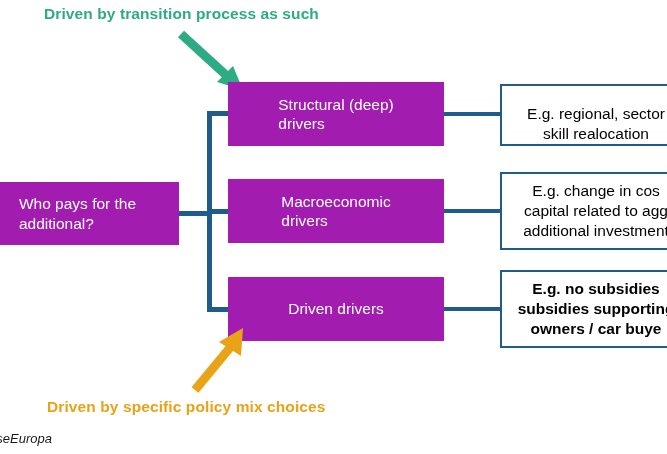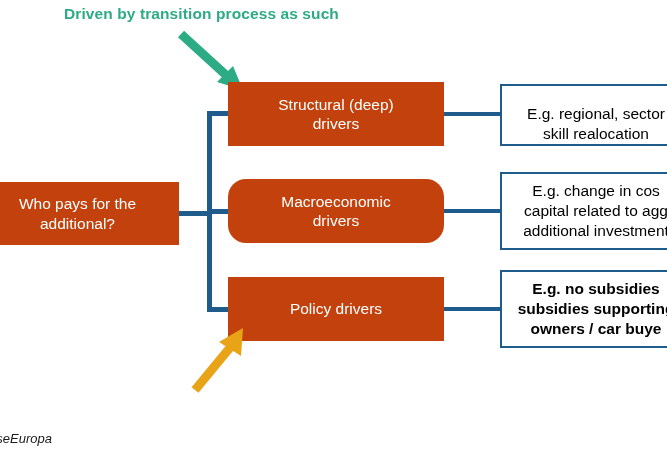--- a/index.html
+++ b/index.html
@@ -26,46 +26,45 @@
     position: absolute;
     font-weight: bold;
     font-size: 15.5px;
     letter-spacing: 0.1px;
     white-space: nowrap;
   }
   #caption-top {
     left: 44px;
     top: 5px;
     color: #2cab84;
-    margin-left: 20px;
   }
   #caption-bottom {
     left: 47px;
     top: 398px;
     color: #e8a317;
   }
   
   #source-note {
     position: absolute;
     left: -26px;
     top: 431px;
     font-style: italic;
     font-size: 13px;
     color: #1a1a1a;
     white-space: nowrap;
   }
   
   .blue-box {
     position: absolute;
-    background: #c2410c;
+    background: #a21caf;
     color: #ffffff;
     display: flex;
     align-items: center;
     justify-content: center;
-    text-align: center;
+    text-align: left;
     font-size: 15.5px;
     line-height: 1.25;
     box-sizing: border-box;
     padding: 4px 20px;
   }
   #box-root {
     left: -24px;
     top: 182px;
     width: 203px;
     height: 63px;
@@ -75,21 +74,20 @@
     left: 228px;
     top: 82px;
     width: 216px;
     height: 64px;
   }
   #box-macro {
     left: 228px;
     top: 179px;
     width: 216px;
     height: 64px;
-    border-radius: 18px;
   }
   #box-policy {
     left: 228px;
     top: 277px;
     width: 216px;
     height: 64px;
   }
   
   .white-box {
     position: absolute;
@@ -231,21 +229,21 @@
     <span style="white-space: pre-line;">Structural (deep)
 drivers</span>
   </div>
 
   <div class="blue-box" id="box-macro">
     <span style="white-space: pre-line;">Macroeconomic
 drivers</span>
   </div>
 
   <div class="blue-box" id="box-policy">
-    <span style="white-space: pre-line;">Policy drivers</span>
+    <span style="white-space: pre-line;">Driven drivers</span>
   </div>
 
   <div class="rule" id="conn-ex-structural"></div>
   <div class="rule" id="conn-ex-macro"></div>
   <div class="rule" id="conn-ex-policy"></div>
 
   <div class="white-box" id="ex-structural">
     <span class="wb-text" style="white-space: pre-line; margin-top: 18px;">E.g. regional, sector
 skill realocation</span>
   </div>
@@ -260,16 +258,17 @@
     <span class="wb-text" style="white-space: pre-line; font-weight: bold;">E.g. no subsidies
 subsidies supporting
 owners / car buye</span>
   </div>
 
   <svg class="arrow-svg" id="arrow-orange" viewBox="0 0 90 82">
     <line x1="0" y1="78" x2="38" y2="32" stroke="#e8a317" stroke-width="9" stroke-linecap="butt"></line>
     <polygon points="48,16 46,44 24,30" fill="#e8a317"></polygon>
   </svg>
 
+  <div class="caption" id="caption-bottom">Driven by specific policy mix choices</div>
 
   <div id="source-note">: WiseEuropa</div>
 
 </div>
 
 </body></html>

